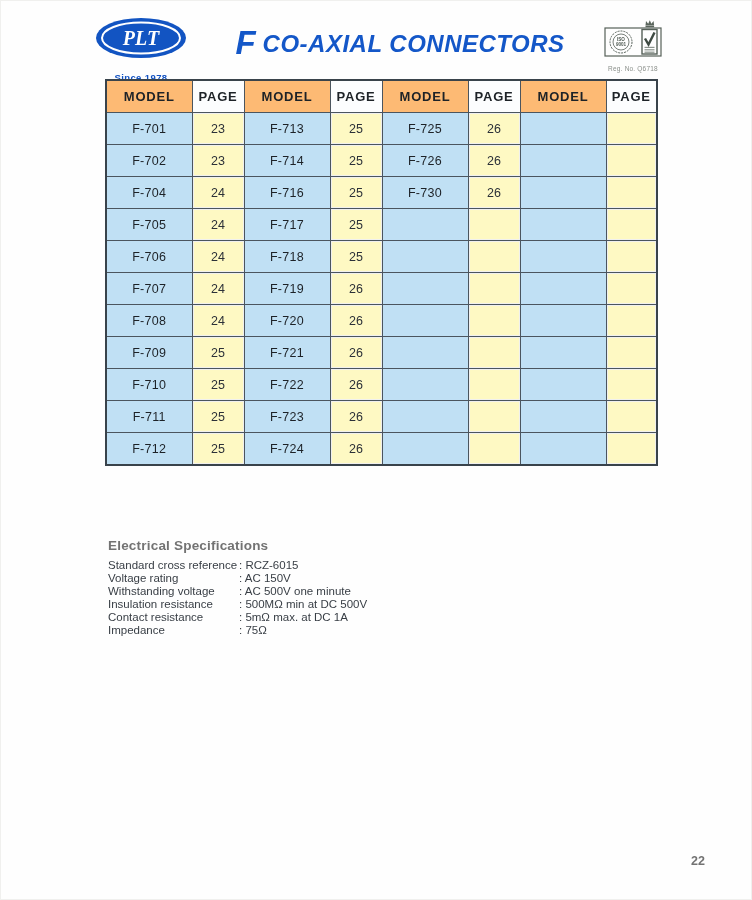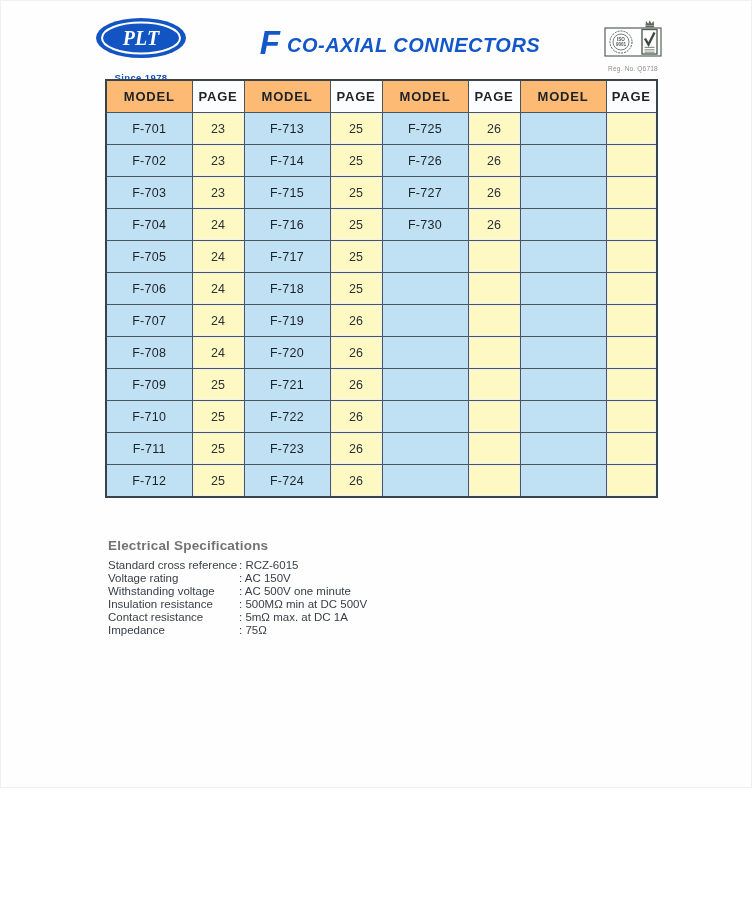--- a/index.html
+++ b/index.html
@@ -1,28 +1,28 @@
 <!DOCTYPE html>
 <html><head>
 <meta charset="utf-8">
 <style>
   html,body{margin:0;padding:0;background:#ffffff;}
   body{font-family:"Liberation Sans", sans-serif;}
-  .page{position:relative;width:752px;height:788px;background:#fefefe;overflow:hidden;
+  .page{position:relative;width:752px;height:900px;background:#fefefe;overflow:hidden;
         box-shadow:inset 0 0 0 1px #f0f0ee;}
 
   
   .logo{position:absolute;left:93px;top:17px;width:96px;text-align:center;}
   .logo svg{display:block;margin:0 auto;}
   .tagline{font-size:9.5px;font-weight:bold;color:#1353c2;letter-spacing:.4px;margin-top:13px;}
 
   .title{position:absolute;left:200px;top:24px;width:400px;text-align:center;
          color:#1457c8;font-style:italic;font-weight:bold;white-space:nowrap;}
   .title-f{font-size:33px;margin-right:7px;vertical-align:-2px;}
-  .title-rest{font-size:20px;letter-spacing:.5px;}
+  .title-rest{font-size:24px;letter-spacing:.5px;}
 
   .cert{position:absolute;left:601px;top:19px;width:64px;text-align:center;}
   .cert-caption{font-size:6.5px;color:#8a8f8a;margin-top:0;letter-spacing:.2px;}
 
   
   table.models{position:absolute;left:105px;top:79px;width:551px;border-collapse:collapse;
                table-layout:fixed;border:2px solid #39434b;}
   table.models th, table.models td{border:1px solid #4b555e;height:31px;text-align:center;
                padding:0;overflow:hidden;}
   th.model-h{background:#fdba74;font-size:13px;font-weight:bold;color:#1d2227;letter-spacing:.8px;}
@@ -117,30 +117,20 @@
           <td class="page">26</td>
           <td class="model"></td>
           <td class="page"></td>
         </tr>
         <tr>
           <td class="model">F-702</td>
           <td class="page">23</td>
           <td class="model">F-714</td>
           <td class="page">25</td>
           <td class="model">F-726</td>
-          <td class="page">26</td>
-          <td class="model"></td>
-          <td class="page"></td>
-        </tr>
-        <tr>
-          <td class="model">F-703</td>
-          <td class="page">23</td>
-          <td class="model">F-715</td>
-          <td class="page">25</td>
-          <td class="model">F-727</td>
           <td class="page">26</td>
           <td class="model"></td>
           <td class="page"></td>
         </tr>
         <tr>
           <td class="model">F-704</td>
           <td class="page">24</td>
           <td class="model">F-716</td>
           <td class="page">25</td>
           <td class="model">F-730</td>

